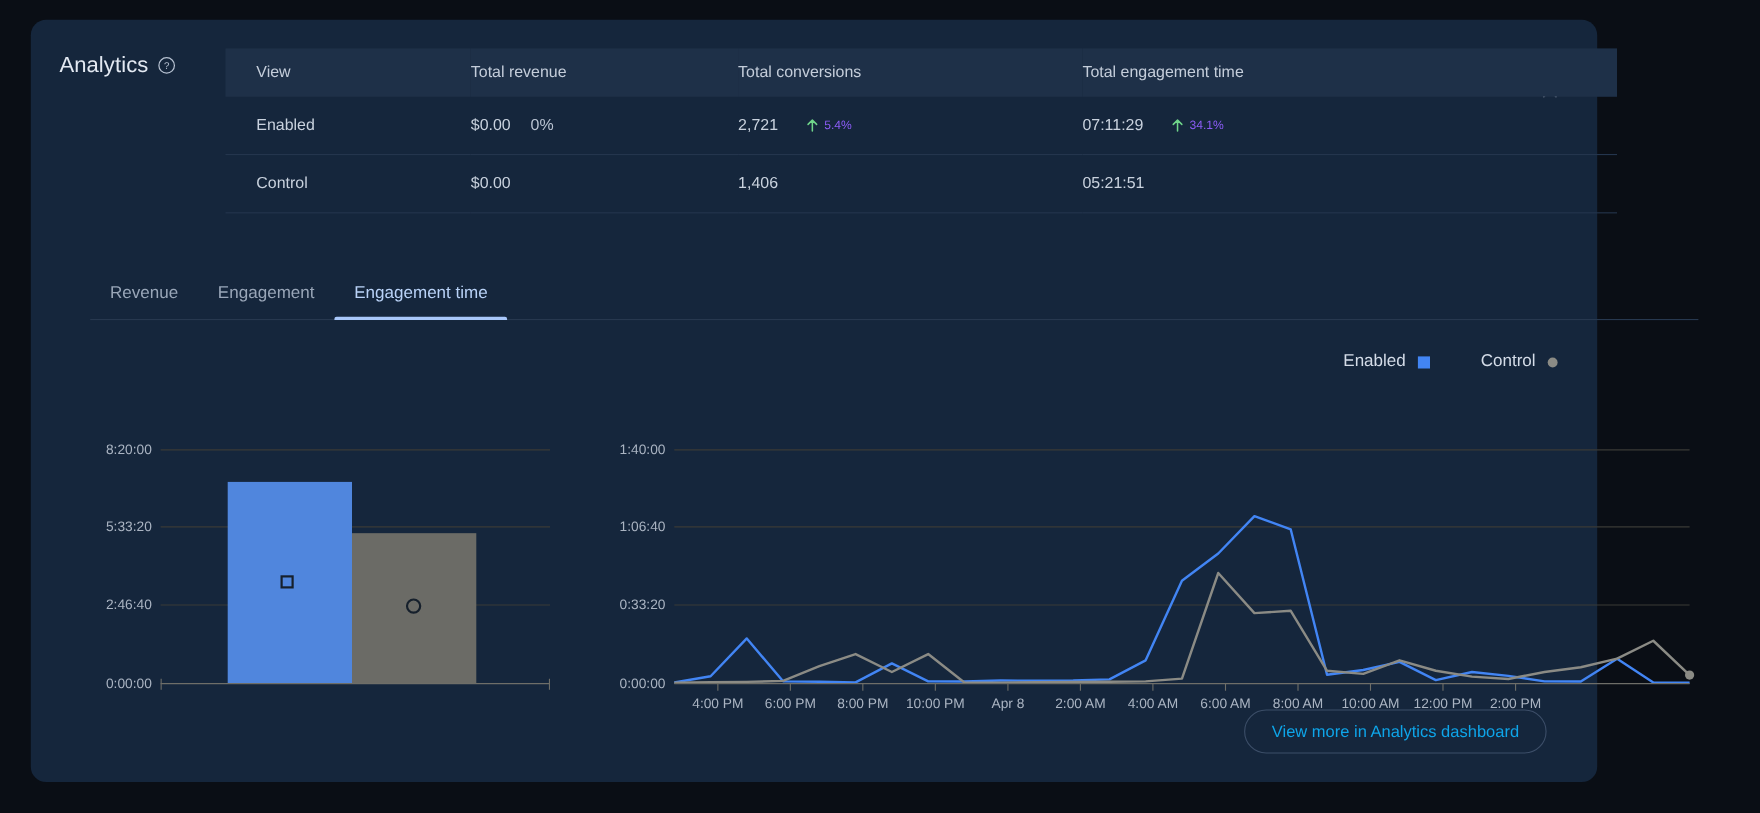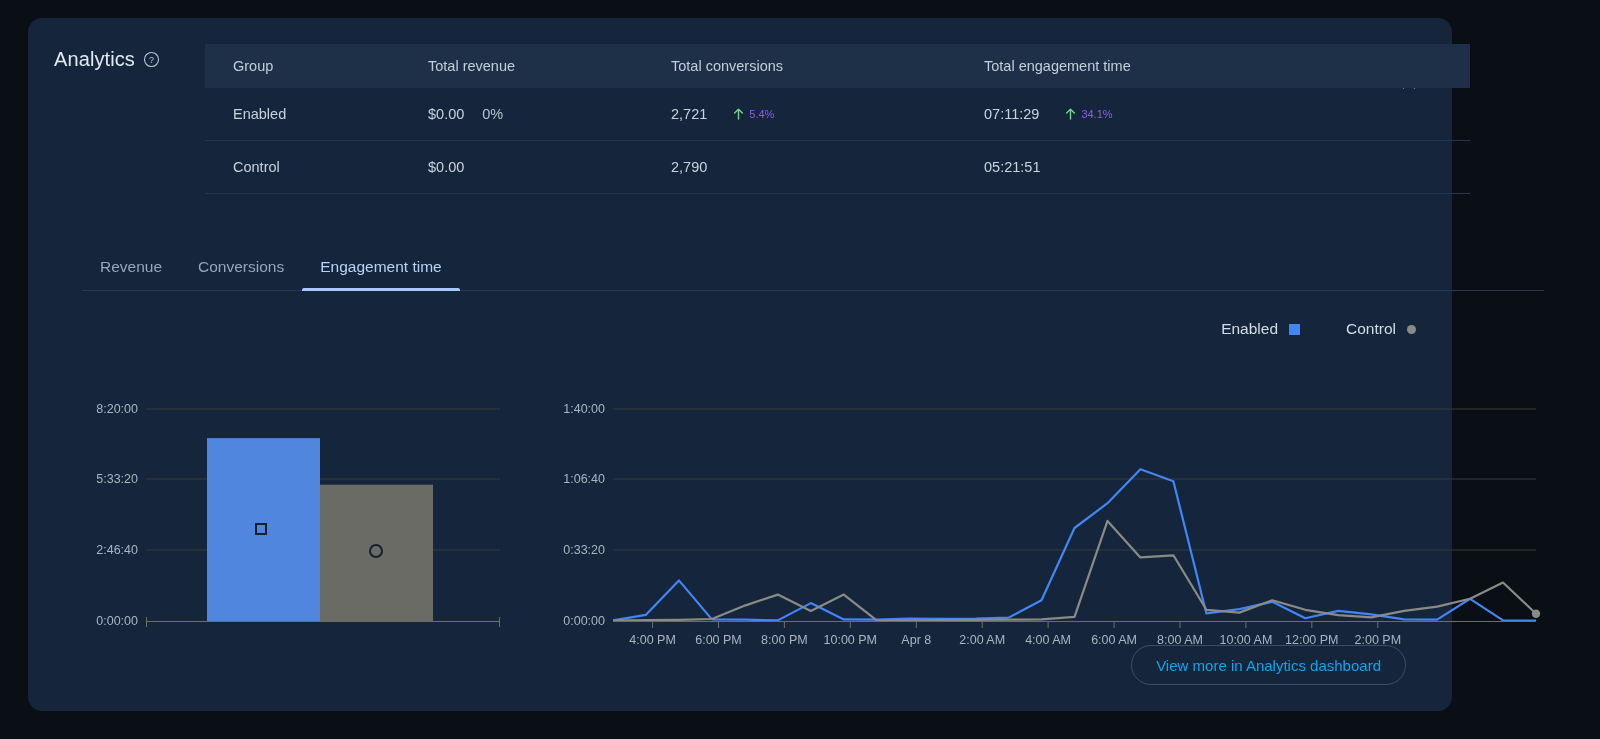--- a/index.html
+++ b/index.html
@@ -215,21 +215,21 @@
 
   <div class="collapse-btn">
     <svg width="20" height="20" viewBox="0 0 20 20">
       <path d="M4.5 12.6 L10 7.2 L15.5 12.6" fill="none" stroke="#c3ccd9" stroke-width="1.7" stroke-linecap="round" stroke-linejoin="round"></path>
     </svg>
   </div>
 
   <table class="table">
     <thead>
       <tr class="table-header">
-        <th class="col-group">Group</th>
+        <th class="col-group">View</th>
         <th class="col-rev">Total revenue</th>
         <th class="col-conv">Total conversions</th>
         <th class="col-eng">Total engagement time</th>
       </tr>
     </thead>
     <tbody>
       <tr>
         <td class="col-group">Enabled</td>
         <td class="col-rev">
           <span class="cell-flex">
@@ -256,29 +256,29 @@
                 <path d="M5.5 1.2 L5.5 11 M5.5 1.2 L1.6 5.1 M5.5 1.2 L9.4 5.1" fill="none" stroke="#6fd58a" stroke-width="1.4" stroke-linecap="round"></path>
               </svg>
               <span>34.1%</span>
             </span>
           </span>
         </td>
       </tr>
       <tr class="last-row">
         <td class="col-group">Control</td>
         <td class="col-rev">$0.00</td>
-        <td class="col-conv">2,790</td>
+        <td class="col-conv">1,406</td>
         <td class="col-eng">05:21:51</td>
       </tr>
     </tbody>
   </table>
 
   <div class="tabs">
     <div class="tab">Revenue</div>
-    <div class="tab">Conversions</div>
+    <div class="tab">Engagement</div>
     <div class="tab active">Engagement time</div>
   </div>
 
   <div class="legend">
     <div class="legend-item">
       <span>Enabled</span>
       <span class="legend-sq"></span>
     </div>
     <span class="legend-gap"></span>
     <div class="legend-item">

